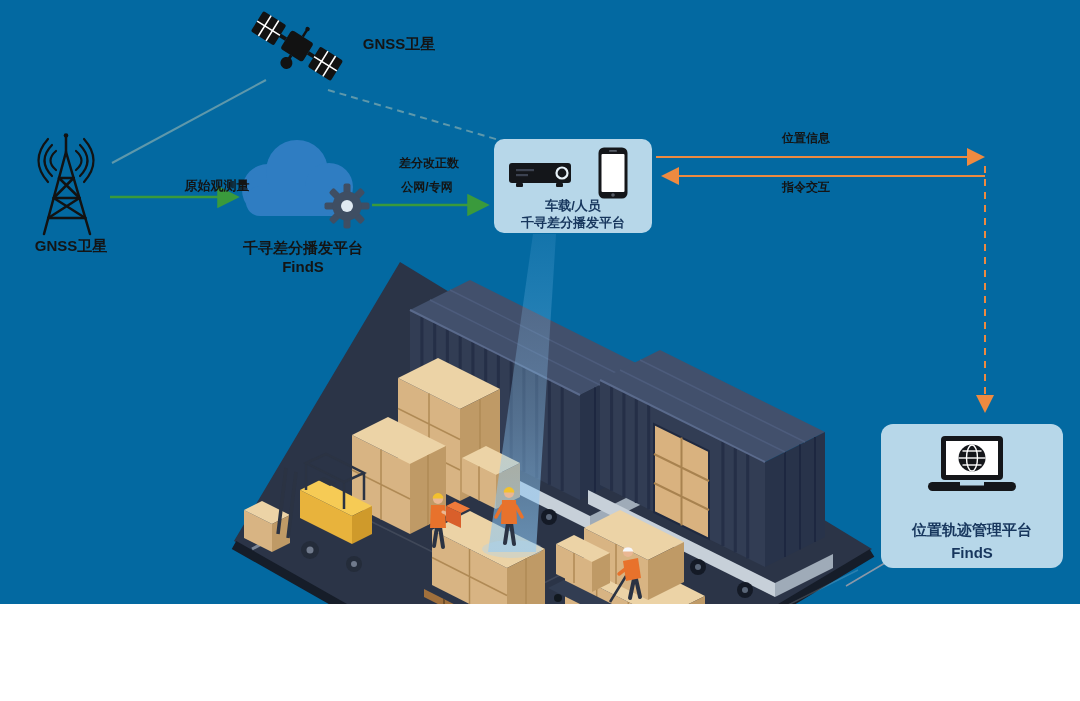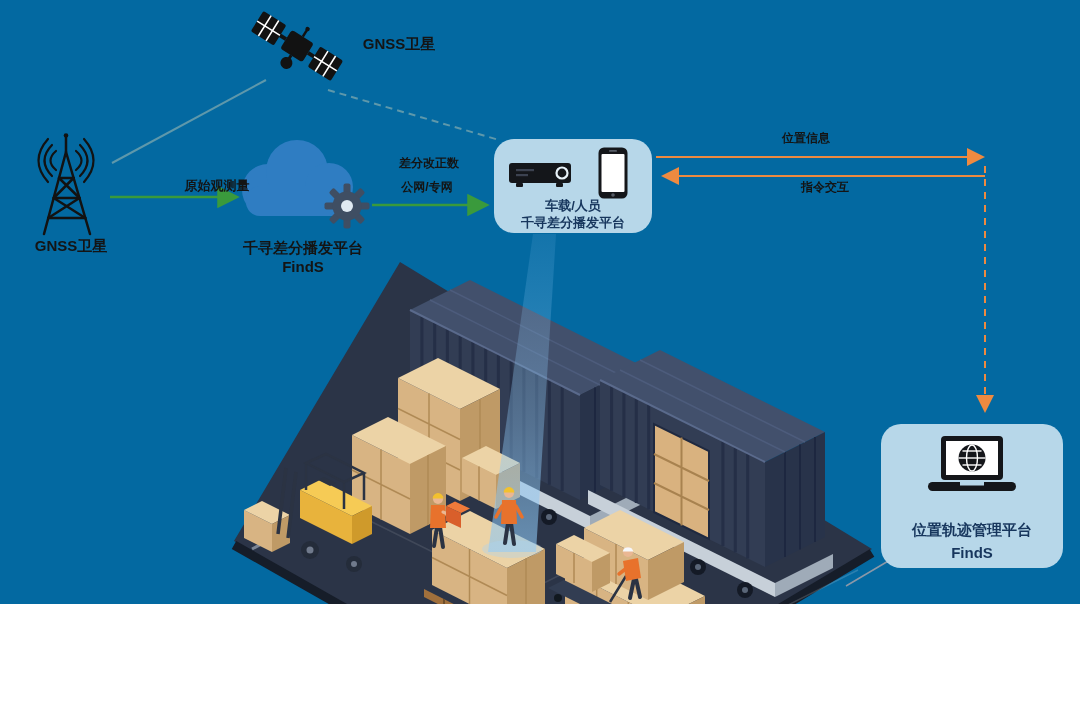--- a/index.html
+++ b/index.html
@@ -6,21 +6,21 @@
   .canvas {
     position:relative; width:1080px; height:604px; background:#0369a1; overflow:hidden;
     font-family:"Liberation Sans","DejaVu Sans",sans-serif;
   }
   svg.layer { position:absolute; left:0; top:0; }
   .label {
     position:absolute; transform:translateX(-50%); white-space:nowrap;
     color:#141414; font-weight:700; text-align:center; line-height:1.2;
   }
   .fs15 { font-size:15px; } .fs14 { font-size:12px; } .fs13 { font-size:13px; }
-  .panel { position:absolute; background:#b7d7e9; border-radius:20px; }
+  .panel { position:absolute; background:#b7d7e9; border-radius:10px; }
   .panel .ptext {
     position:absolute; left:0; width:100%; text-align:center;
     color:#17365d; font-weight:700; white-space:nowrap;
   }
   .panel svg { position:absolute; }
 </style>
 </head>
 <body>
 
 <div class="canvas">
@@ -237,42 +237,42 @@
 </svg>
 
 <div class="label fs15" style="left:399px; top:35px;">GNSS卫星</div>
 <div class="label fs15" style="left:71px; top:237px;">GNSS卫星</div>
 <div class="label fs13" style="left:173px; top:178px;margin-left:44px;">原始观测量</div>
 <div class="label fs15" style="left:303px; top:239px;font-family:Liberation Serif, serif;">千寻差分播发平台</div>
 <div class="label fs15" style="left:303px; top:258px;">FindS</div>
 <div class="label fs14" style="left:429px; top:156px;">差分改正数</div>
 <div class="label fs14" style="left:427px; top:180px;text-align:right;">公网/专网</div>
 <div class="label fs14" style="left:806px; top:131px;">位置信息</div>
-<div class="label fs14" style="left:825px; top:180px;">指令交互</div>
+<div class="label fs14" style="left:806px; top:180px;">指令交互</div>
 
 <div class="panel" style="left:494px; top:139px; width:158px; height:94px;">
   <svg style="left:14px; top:20px;" width="74" height="34" viewBox="0 0 74 34">
     <rect x="1" y="4" width="62" height="20" rx="3" fill="#14161a"></rect>
     <circle cx="54" cy="14" r="5.5" fill="none" stroke="#e8f2f8" stroke-width="2.2"></circle>
     <rect x="8" y="10" width="18" height="2.2" fill="#3c4250"></rect>
     <rect x="8" y="15" width="12" height="2.2" fill="#3c4250"></rect>
     <rect x="8" y="24" width="7" height="4" rx="1" fill="#14161a"></rect>
     <rect x="48" y="24" width="7" height="4" rx="1" fill="#14161a"></rect>
   </svg>
   <svg style="left:104px; top:8px;" width="30" height="52" viewBox="0 0 30 52">
     <rect x="0.5" y="0.5" width="29" height="51" rx="5.5" fill="#14161a"></rect>
     <rect x="3.5" y="7" width="23" height="38" rx="1" fill="#ffffff"></rect>
     <rect x="11" y="3" width="8" height="1.8" rx="0.9" fill="#565c66"></rect>
     <circle cx="15" cy="48" r="1.8" fill="#565c66"></circle>
   </svg>
   <div class="ptext fs13" style="top:58px;">车载/人员</div>
   <div class="ptext fs13" style="top:75px;">千寻差分播发平台</div>
 </div>
 
-<div class="panel" style="left:881px; top:424px; width:182px; height:144px; border-radius:20px;">
+<div class="panel" style="left:881px; top:424px; width:182px; height:144px; border-radius:12px;">
   <svg style="left:41px; top:12px;" width="100" height="64" viewBox="0 0 100 64">
     <rect x="19" y="0" width="62" height="44" rx="4" fill="#14161a"></rect>
     <rect x="24" y="5" width="52" height="34" fill="#ffffff"></rect>
     <circle cx="50" cy="22" r="13.5" fill="#14161a"></circle>
     <g stroke="#ffffff" stroke-width="1.4" fill="none">
       <line x1="36.5" y1="22" x2="63.5" y2="22"></line>
       <ellipse cx="50" cy="22" rx="5.5" ry="13"></ellipse>
       <line x1="40.5" y1="15" x2="59.5" y2="15"></line>
       <line x1="40.5" y1="29" x2="59.5" y2="29"></line>
     </g>

